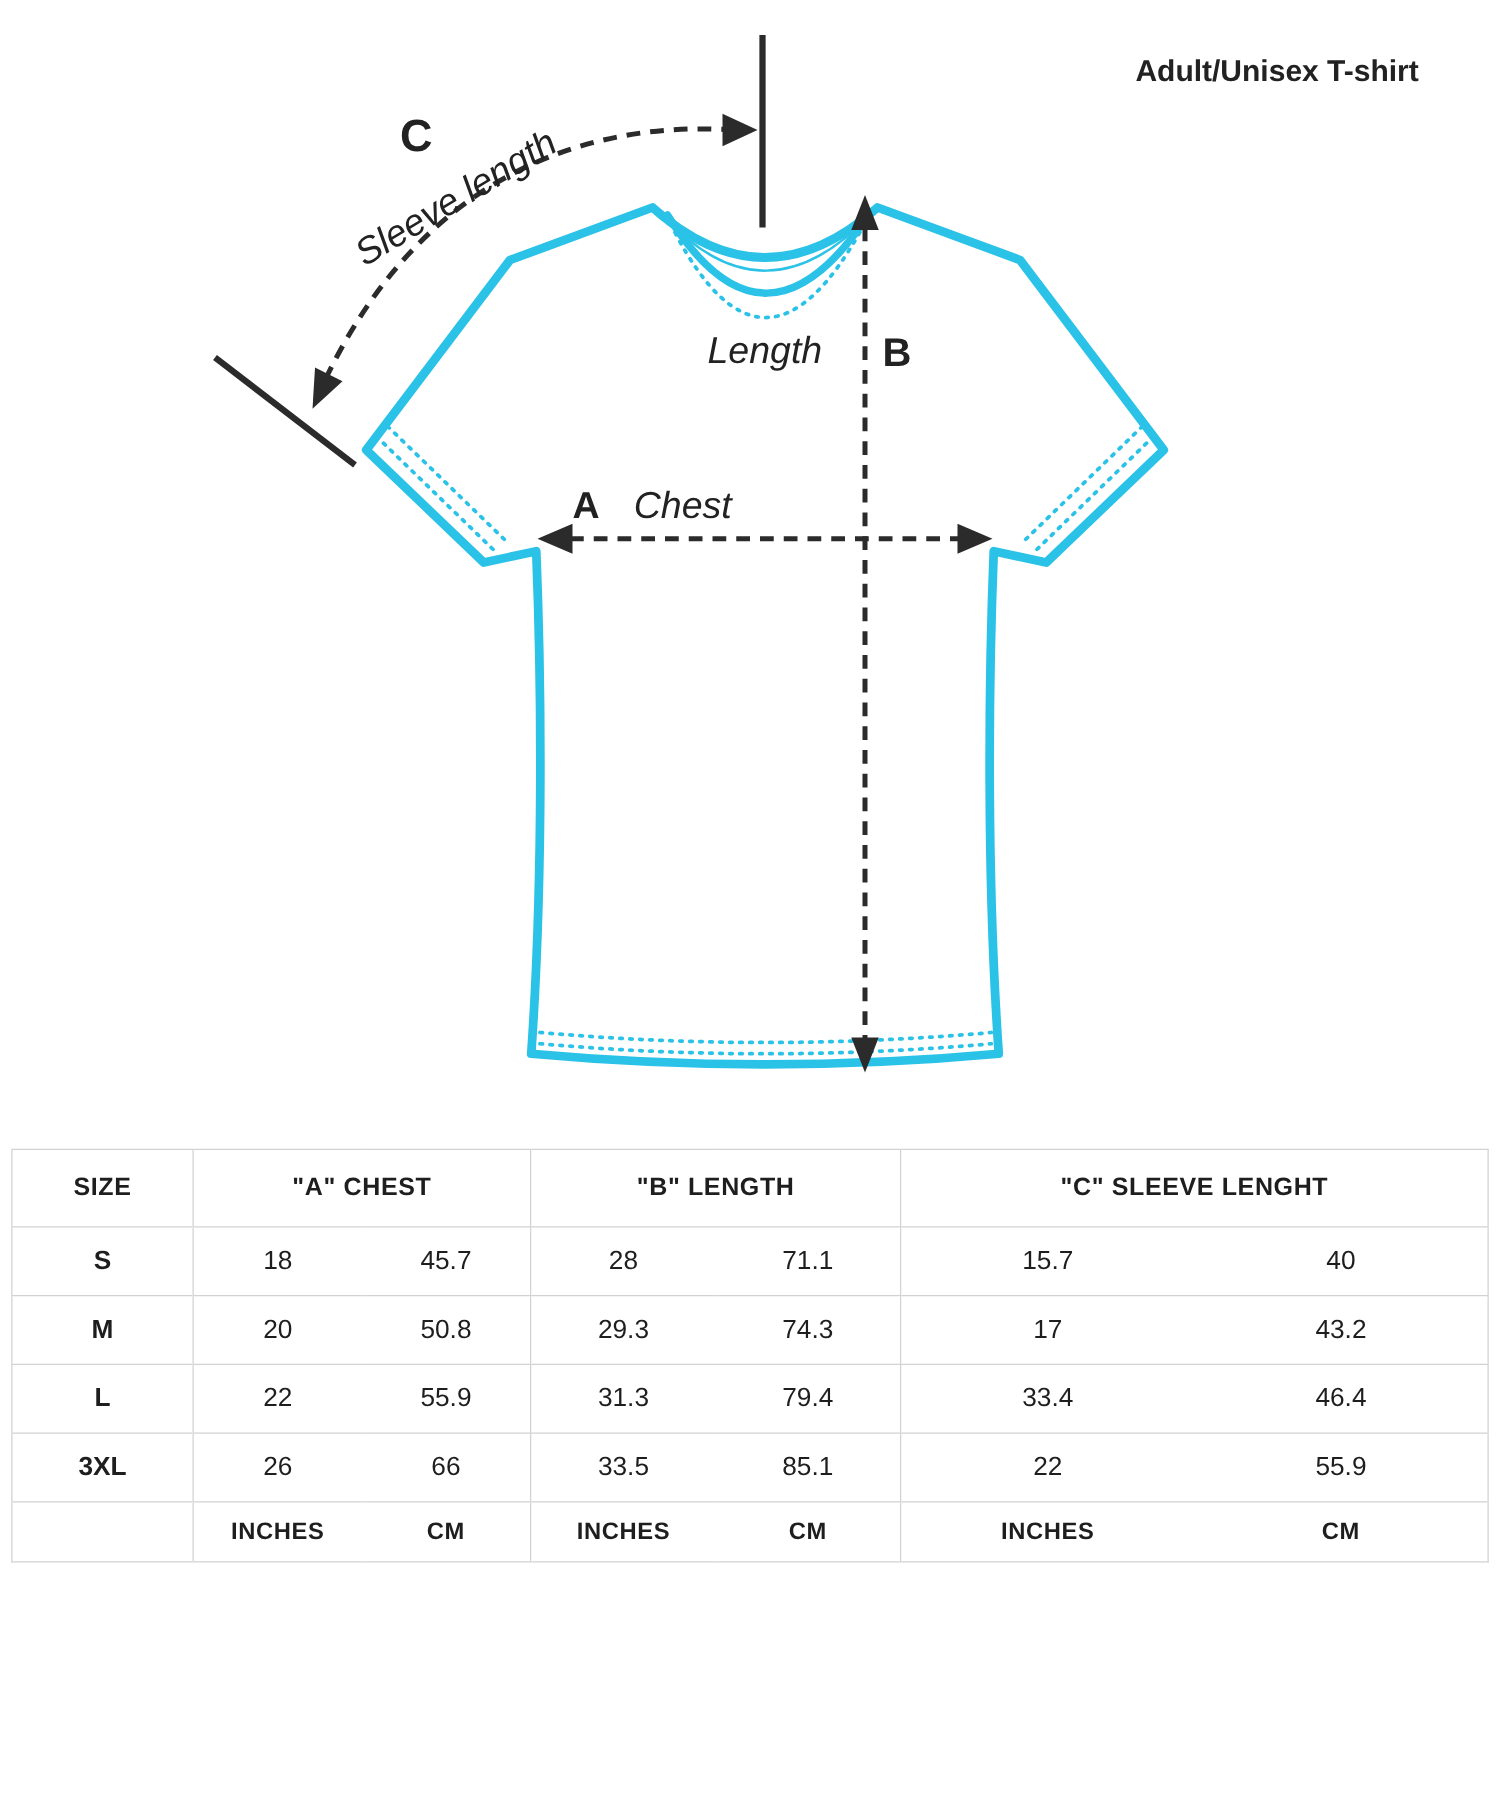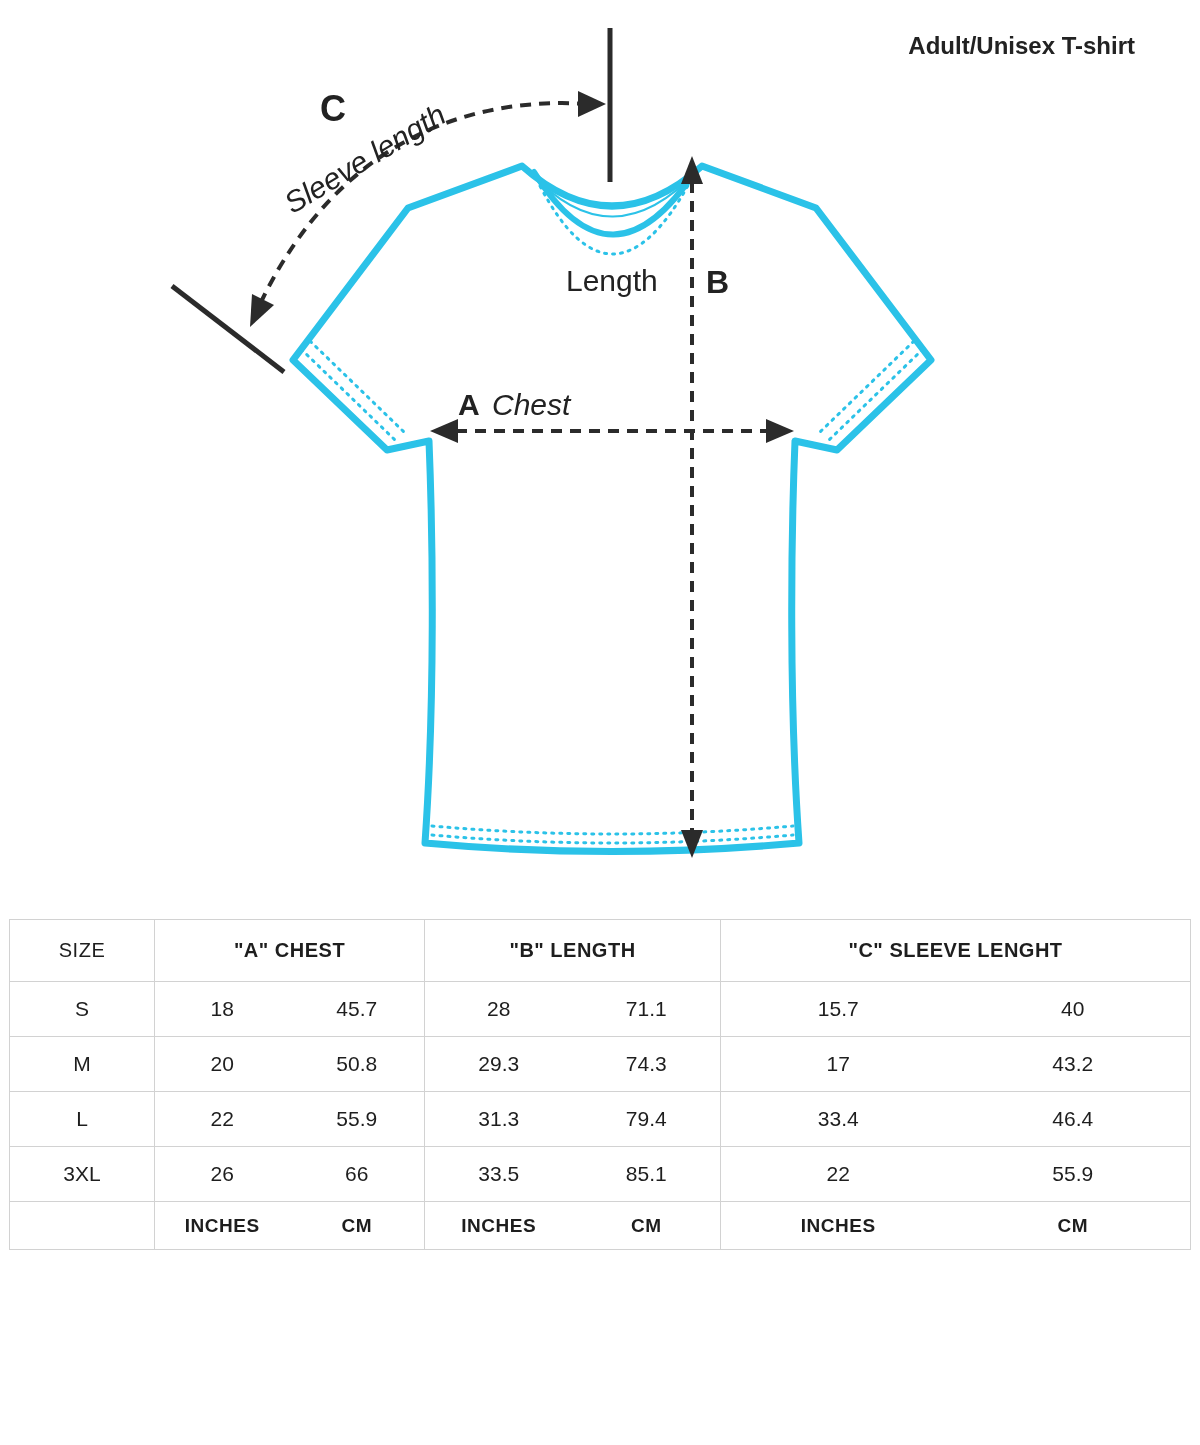--- a/index.html
+++ b/index.html
@@ -16,40 +16,40 @@
   .diagram{position:relative;width:1200px;height:905px;}
   .diagram svg{position:absolute;left:0;top:0;}
   .shirt-outline{fill:#ffffff;stroke:var(--shirt);stroke-width:7;stroke-linejoin:round;stroke-linecap:round;}
   .collar{fill:none;stroke:var(--shirt);stroke-width:6;stroke-linecap:round;}
   .collar-thin{fill:none;stroke:var(--shirt);stroke-width:2;stroke-linecap:round;}
   .stitch{fill:none;stroke:var(--shirt);stroke-width:3;stroke-dasharray:2 6;stroke-linecap:round;}
   .dash{fill:none;stroke:var(--ink);stroke-width:4;stroke-dasharray:11 8;}
   .solidline{stroke:var(--ink);stroke-width:5;stroke-linecap:butt;}
   .arrowhead{fill:var(--ink);stroke:none;}
   .lbl{position:absolute;color:#222;white-space:nowrap;}
-  .page-title{right:65px;top:32px;font-size:24px;font-weight:bold;}
+  .page-title{right:65px;top:44px;font-size:24px;font-weight:bold;}
   .c-letter{left:320px;top:88px;font-size:36px;font-weight:bold;}
   .sleeve{left:235px;top:142px;width:260px;text-align:center;font-size:30px;font-style:italic;transform:rotate(-31deg);}
-  .length{left:566px;top:264px;font-size:30px;}
+  .length{left:566px;top:264px;font-size:30px;font-style:italic;}
   .b-letter{left:706px;top:264px;font-size:32px;font-weight:bold;}
   .a-letter{left:458px;top:388px;font-size:30px;font-weight:bold;}
-  .chest{left:492px;top:388px;font-size:30px;font-style:italic;}
+  .chest{left:507px;top:388px;font-size:30px;font-style:italic;}
 
   table.size-table{
     width:1180px;margin:14px auto 0 auto;border-collapse:collapse;
     border:1.5px solid var(--grid);table-layout:fixed;
   }
   .size-table th,.size-table td{
     text-align:center;vertical-align:middle;font-size:21px;color:#1e1e1e;
     border-top:1.5px solid var(--grid);
   }
   .size-table thead th{height:62px;font-size:20px;font-weight:bold;letter-spacing:.5px;}
   .size-table tbody td{height:55px;}
   .size-table tfoot td{height:48px;font-size:19px;font-weight:bold;letter-spacing:.5px;margin-top:48px;}
-  .size-table .size-cell, .size-table .col-size{font-weight:normal;}
+  .size-table .size-cell, .size-table .col-size{font-weight:bold;}
   .size-table .sep{border-left:1.5px solid var(--grid);}
   col.c-size{width:145px;}
   col.c-a{width:135px;}
   col.c-b{width:148px;}
   col.c-c{width:235px;}
 </style>
 </head>
 <body>
 
 <div class="diagram">

